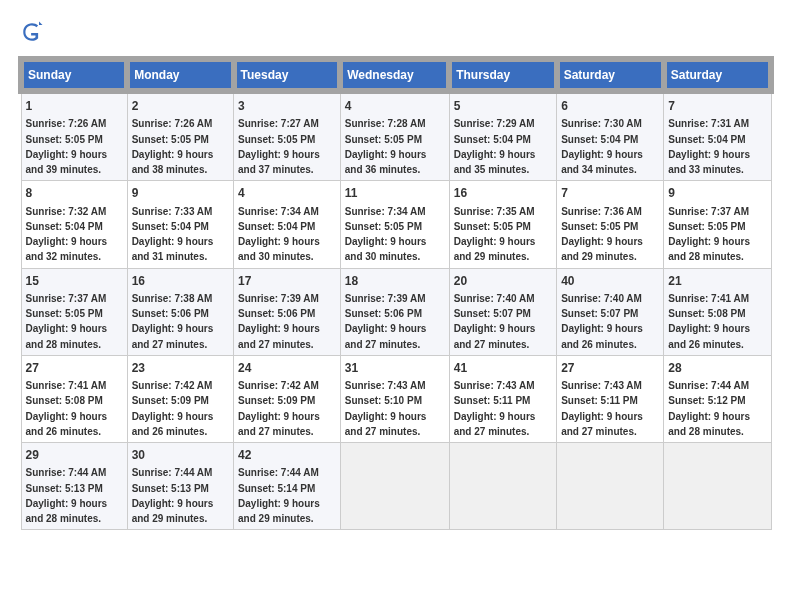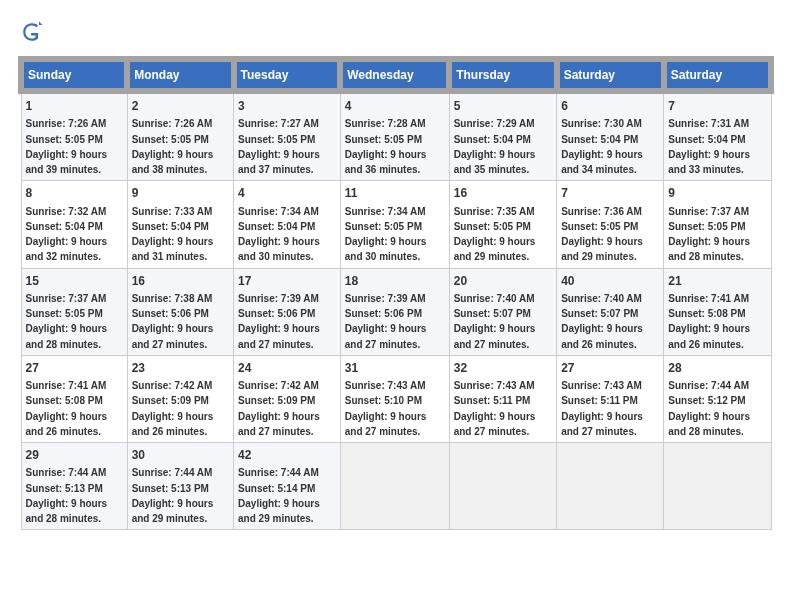--- a/index.html
+++ b/index.html
@@ -237,21 +237,21 @@
         </td>
           <td>
           <span class="day-num">24</span>
           <span class="day-info">Sunrise: 7:42 AM<br>Sunset: 5:09 PM<br>Daylight: 9 hours and 27 minutes.</span>
         </td>
           <td>
           <span class="day-num">31</span>
           <span class="day-info">Sunrise: 7:43 AM<br>Sunset: 5:10 PM<br>Daylight: 9 hours and 27 minutes.</span>
         </td>
           <td>
-          <span class="day-num">32</span>
+          <span class="day-num">41</span>
           <span class="day-info">Sunrise: 7:43 AM<br>Sunset: 5:11 PM<br>Daylight: 9 hours and 27 minutes.</span>
         </td>
           <td>
           <span class="day-num">27</span>
           <span class="day-info">Sunrise: 7:43 AM<br>Sunset: 5:11 PM<br>Daylight: 9 hours and 27 minutes.</span>
         </td>
           <td>
           <span class="day-num">28</span>
           <span class="day-info">Sunrise: 7:44 AM<br>Sunset: 5:12 PM<br>Daylight: 9 hours and 28 minutes.</span>
         </td>

